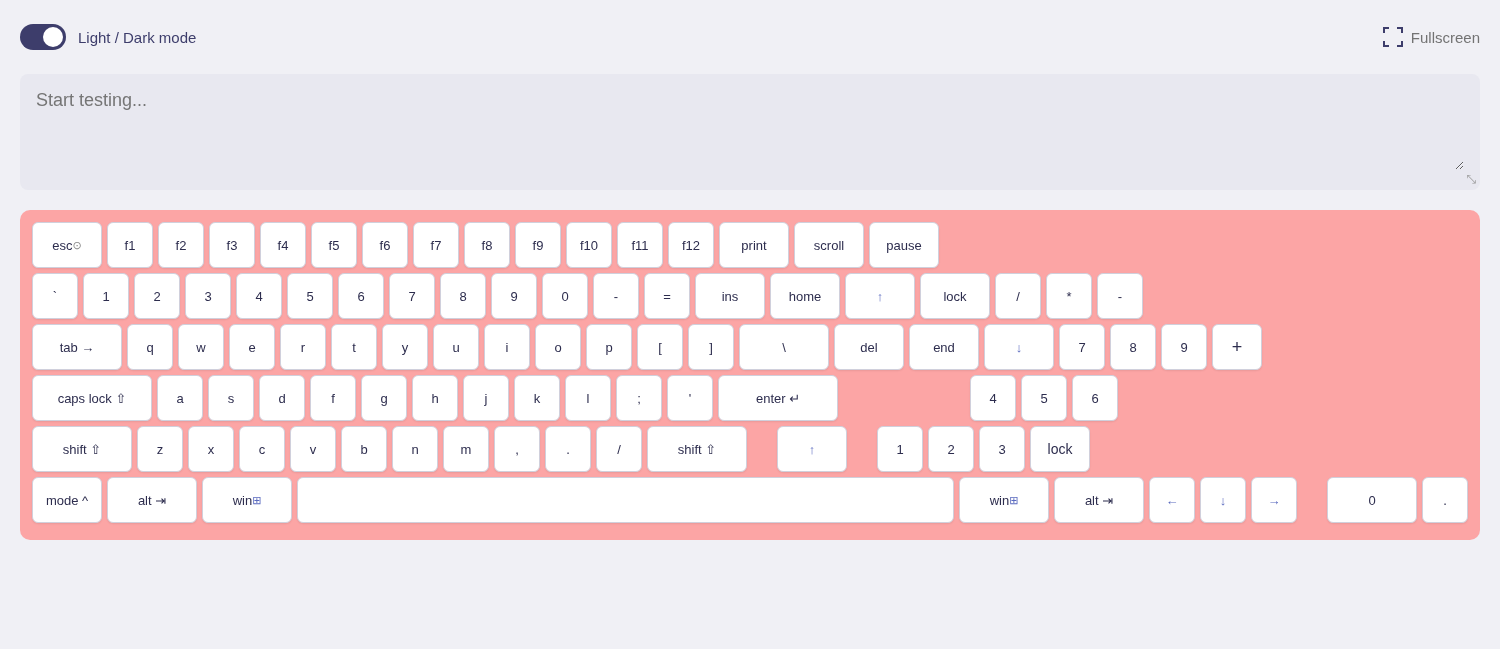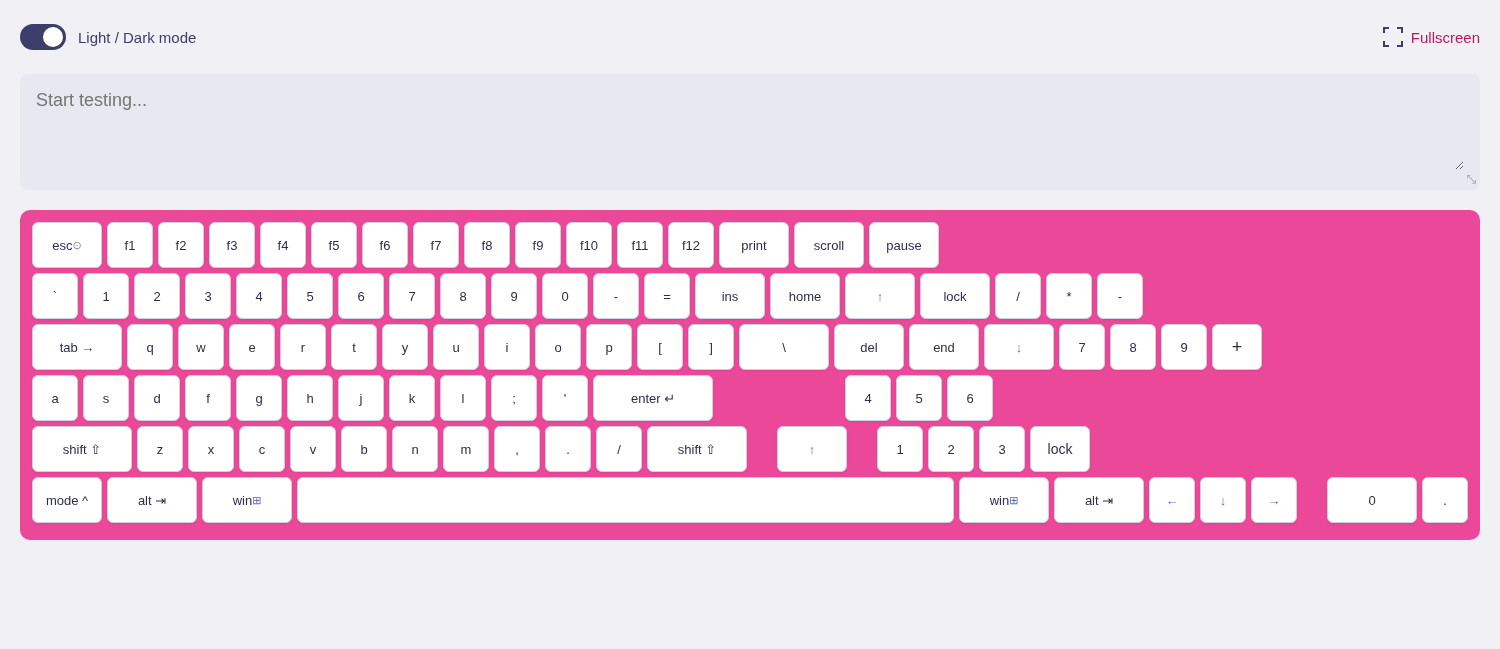--- a/index.html
+++ b/index.html
@@ -42,21 +42,21 @@
     }
     .toggle-label {
       font-size: 15px;
       color: #3d3d6b;
     }
     .fullscreen-btn {
       display: flex;
       align-items: center;
       gap: 8px;
       cursor: pointer;
-      color: #be185d;
+      color: #737373;
       font-size: 15px;
       background: none;
       border: none;
     }
     .fullscreen-icon {
       width: 20px;
       height: 20px;
     }
     .textarea-container {
       margin: 0 20px 20px 20px;
@@ -79,21 +79,21 @@
     }
     .resize-handle {
       position: absolute;
       bottom: 4px;
       right: 4px;
       color: #999;
       font-size: 12px;
     }
     .keyboard-container {
       margin: 0 20px;
-      background: #ec4899;
+      background: #fca5a5;
       border-radius: 10px;
       padding: 12px;
     }
     .key-row {
       display: flex;
       gap: 5px;
       margin-bottom: 5px;
       align-items: stretch;
     }
     .key {
@@ -217,20 +217,21 @@
     <div class="key wide">
         <span class="arrow-key">↓</span>
       </div>
     <div class="key">7</div>
     <div class="key">8</div>
     <div class="key">9</div>
     <div class="key plus-numpad" style="min-height:46px;min-width:50px;font-size:18px;">+</div>
   </div>
 
   <div class="key-row">
+    <div class="key widest">caps lock ⇧</div>
     <div class="key">a</div>
     <div class="key">s</div>
     <div class="key">d</div>
     <div class="key">f</div>
     <div class="key">g</div>
     <div class="key">h</div>
     <div class="key">j</div>
     <div class="key">k</div>
     <div class="key">l</div>
     <div class="key">;</div>

